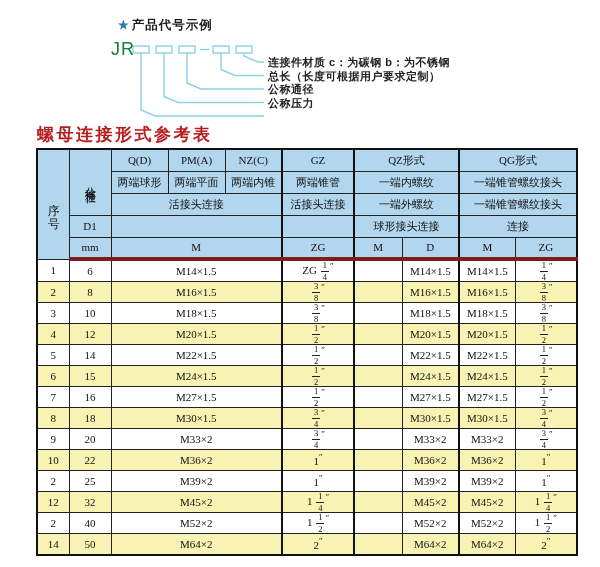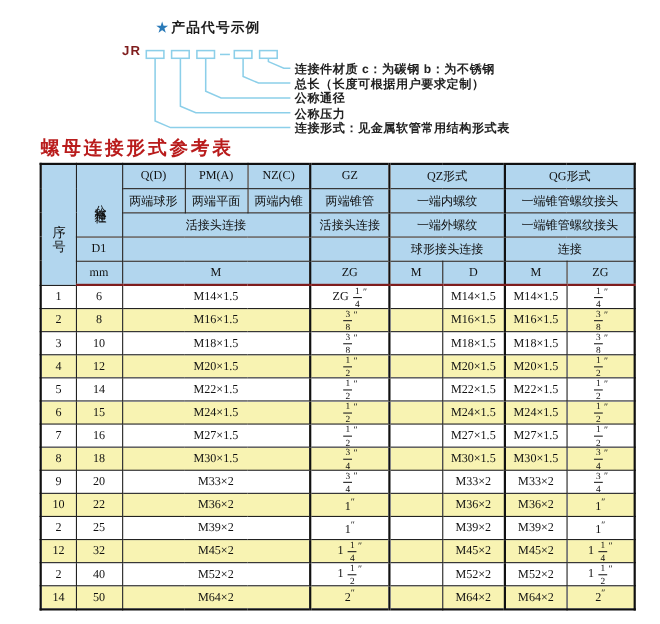--- a/index.html
+++ b/index.html
@@ -9,37 +9,37 @@
     --star:#2a7ab8;
     --ink:#1c1c1c;
   }
   *{box-sizing:border-box;margin:0;padding:0;}
   html,body{background:#fff;}
   body{font-family:"Liberation Sans",sans-serif;color:var(--ink);}
   #page{position:relative;width:600px;height:567px;background:#fff;overflow:hidden;}
 
   
   #diagram-svg{position:absolute;left:0;top:0;}
-  .diag-heading{position:absolute;left:118px;top:17px;font-size:12.5px;font-weight:bold;letter-spacing:1px;margin-left:24px;}
+  .diag-heading{position:absolute;left:118px;top:17px;font-size:12.5px;font-weight:bold;letter-spacing:1px;}
   .diag-heading .star{color:var(--star);font-size:12px;margin-right:2px;}
-  .jr-code{position:absolute;left:111px;top:39px;font-size:12px;font-weight:bold;color:#7f1d1d;letter-spacing:1px;}
+  .jr-code{position:absolute;left:111px;top:39px;font-size:18px;font-weight:normal;color:#15803d;letter-spacing:1px;}
   .diag-label{position:absolute;left:268px;font-size:11px;font-weight:bold;color:#222;white-space:nowrap;letter-spacing:0.5px;}
 
   
   .table-title{position:absolute;left:37px;top:123px;font-size:17px;font-weight:bold;
     font-family:"DejaVu Serif","Liberation Serif",serif;letter-spacing:2.5px;color:#b91c1c;}
 
   
   .ref-table{position:absolute;left:36px;top:148px;width:540px;border-collapse:collapse;
     table-layout:fixed;font-family:"Liberation Serif",serif;font-size:11px;color:#111;}
   .ref-table th,.ref-table td{border:1px solid #222;text-align:center;vertical-align:middle;
     padding:0 1px;font-weight:normal;overflow:hidden;}
   .ref-table{border:2px solid #111;}
   .ref-table thead th{background:var(--header-bg);height:22px;}
-  .ref-table thead tr.mm-row th{border-bottom:2px solid #7f1d1d;margin-left:16px;}
+  .ref-table thead tr.mm-row th{border-bottom:4px solid #7f1d1d;margin-left:16px;}
   .ref-table tbody td{height:21px;background:#fff;}
   .ref-table tbody tr.alt td{background:var(--row-alt);}
   .sec{border-right:2px solid #111 !important;}
   th.vhead{writing-mode:vertical-rl;text-orientation:upright;}
   th.seq-head{letter-spacing:15px;font-size:12px;padding-top:10px;}
   th.dn-head{letter-spacing:2px;font-size:11px;}
   
   .fr{display:inline-block;vertical-align:middle;line-height:1;text-align:center;margin:0 1px;}
   .fn{display:block;font-size:8.5px;border-bottom:1px solid #222;padding:0 2px 1px;}
   .fd{display:block;font-size:8.5px;padding-top:1px;}
@@ -68,21 +68,20 @@
 
   <div class="diag-heading">
     <span class="star">★</span><span>产品代号示例</span>
   </div>
   <div class="jr-code">JR</div>
 
   <div class="diag-label" style="top:55px">连接件材质  c：为碳钢  b：为不锈钢</div>
   <div class="diag-label" style="top:68.5px">总长（长度可根据用户要求定制）</div>
   <div class="diag-label" style="top:82px">公称通径</div>
   <div class="diag-label" style="top:95.5px">公称压力</div>
-  <div class="diag-label" style="top:109px">连接形式：见金属软管常用结构形式表</div>
 
   <div class="table-title">螺母连接形式参考表</div>
 
   <table class="ref-table">
     <colgroup>
       <col style="width:32px">
         <col style="width:42px">
       <col style="width:57px">
         <col style="width:57px">
         <col style="width:57px">

